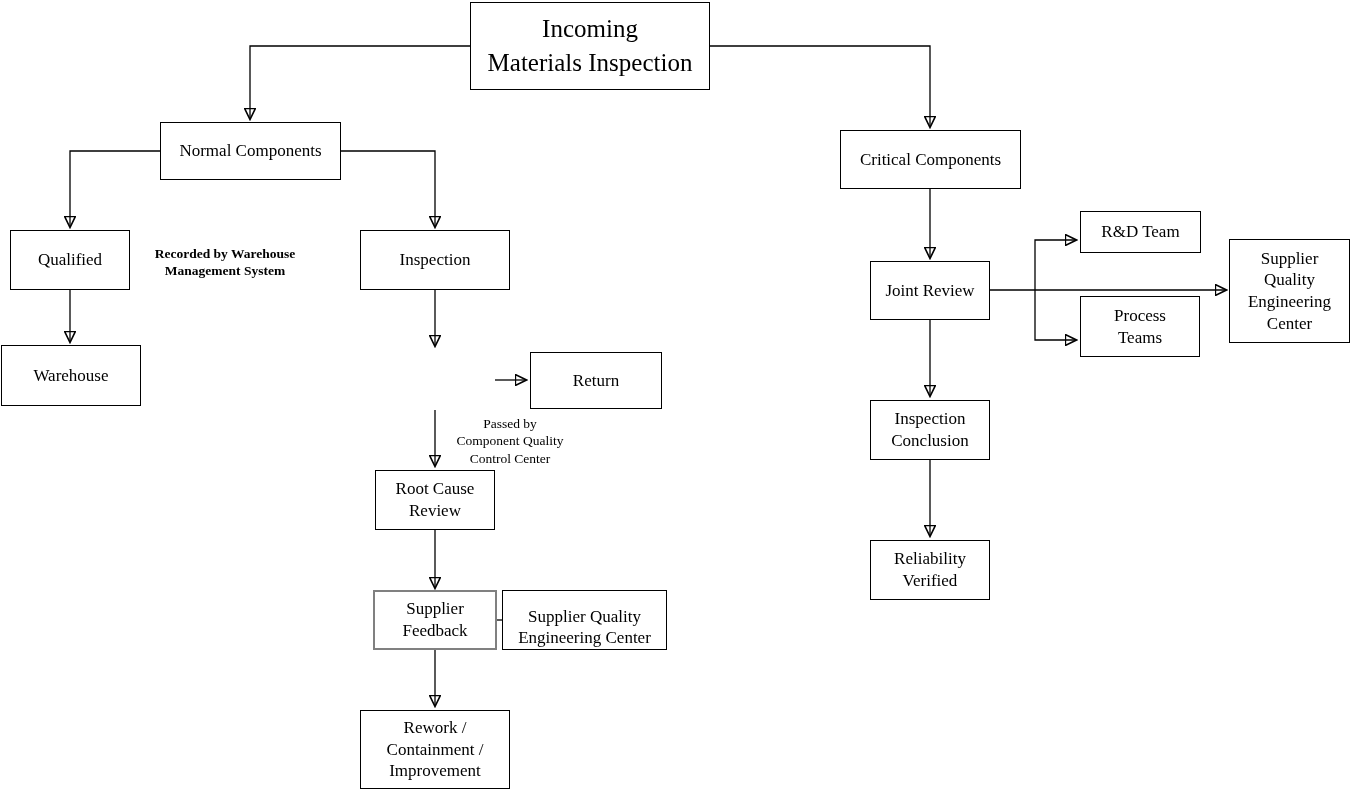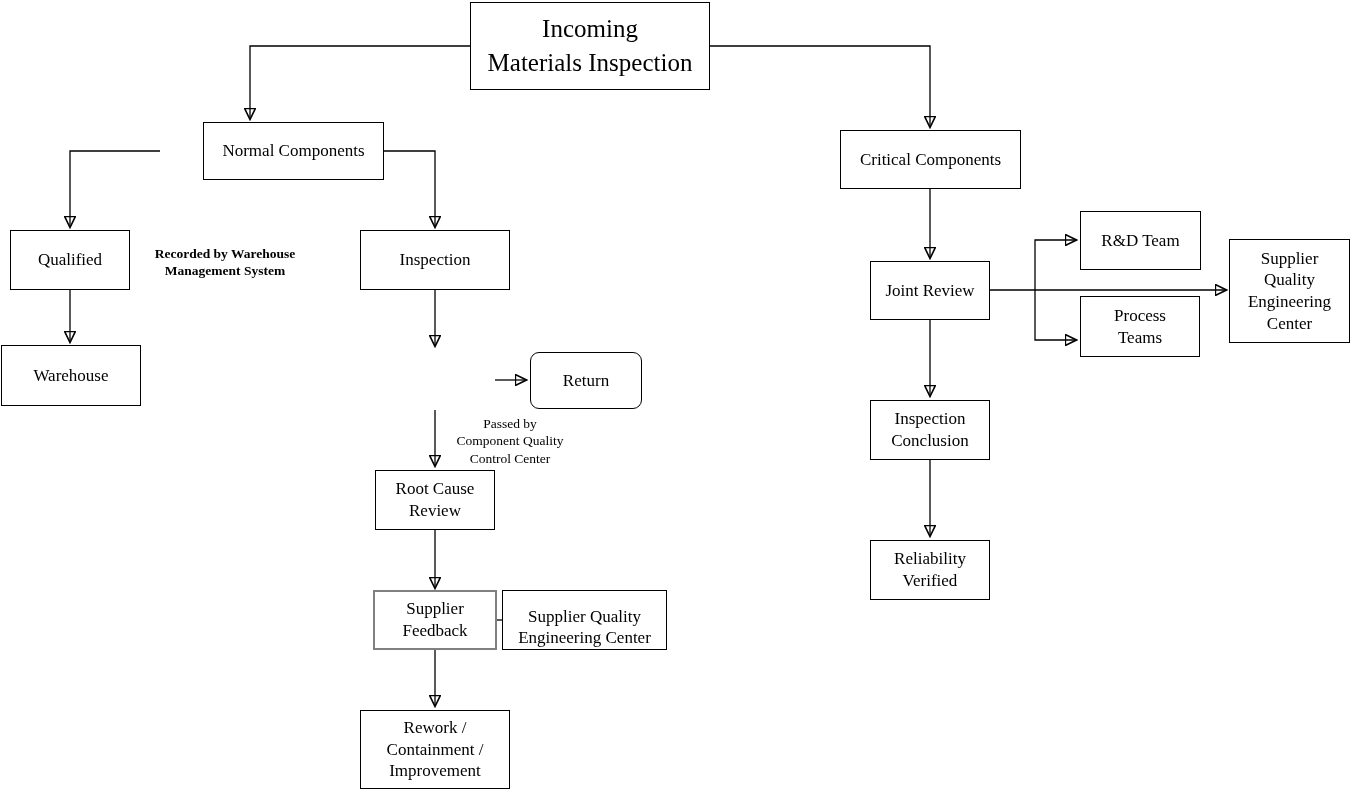--- a/index.html
+++ b/index.html
@@ -91,38 +91,38 @@
     <path d="M1035,290 V340 H1076" marker-end="url(#arrow)"></path>
     <path d="M930,320 V396" marker-end="url(#arrow)"></path>
     <path d="M930,460 V536" marker-end="url(#arrow)"></path>
   </svg>
 
   <div class="node title-node" style="left:470px; top:2px; width:240px; height:88px;">
     <span class="label">Incoming
 Materials Inspection</span>
   </div>
 
-  <div class="node" style="left:160px; top:122px; width:181px; height:58px;margin-left:43px;">
+  <div class="node" style="left:160px; top:122px; width:181px; height:58px;">
     <span class="label">Normal Components</span>
   </div>
 
   <div class="node" style="left:10px; top:230px; width:120px; height:60px;">
     <span class="label">Qualified</span>
   </div>
 
   <div class="node" style="left:1px; top:345px; width:140px; height:61px;">
     <span class="label">Warehouse</span>
   </div>
 
   <div class="node" style="left:360px; top:230px; width:150px; height:60px;">
     <span class="label">Inspection</span>
   </div>
 
 
-  <div class="node" style="left:530px; top:352px; width:112px; height:57px;border-radius:9px;">
+  <div class="node" style="left:530px; top:352px; width:132px; height:57px;">
     <span class="label">Return</span>
   </div>
 
   <div class="node" style="left:375px; top:470px; width:120px; height:60px;">
     <span class="label">Root Cause
 Review</span>
   </div>
 
   <div class="node highlight" style="left:373px; top:590px; width:124px; height:60px;">
     <span class="label">Supplier
@@ -141,21 +141,21 @@
   </div>
 
   <div class="node" style="left:840px; top:130px; width:181px; height:59px;">
     <span class="label">Critical Components</span>
   </div>
 
   <div class="node" style="left:870px; top:261px; width:120px; height:59px;">
     <span class="label">Joint Review</span>
   </div>
 
-  <div class="node" style="left:1080px; top:211px; width:121px; height:59px;">
+  <div class="node" style="left:1080px; top:211px; width:121px; height:42px;">
     <span class="label">R&amp;D Team</span>
   </div>
 
   <div class="node" style="left:1080px; top:296px; width:120px; height:61px;">
     <span class="label">Process
 Teams</span>
   </div>
 
   <div class="node" style="left:1229px; top:239px; width:121px; height:104px;">
     <span class="label">Supplier

